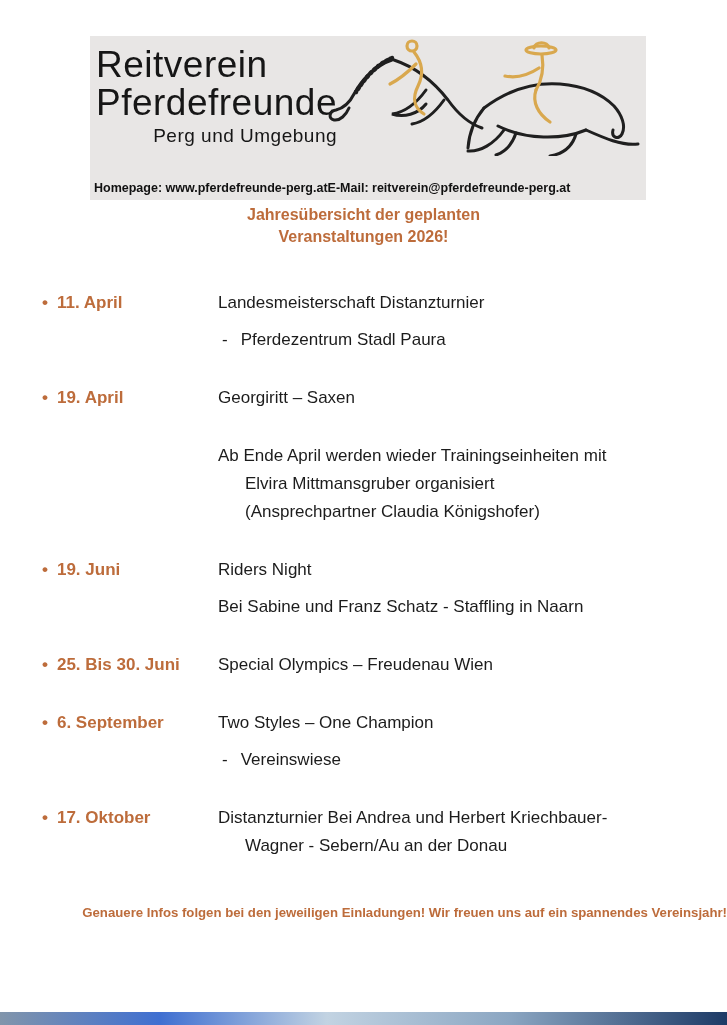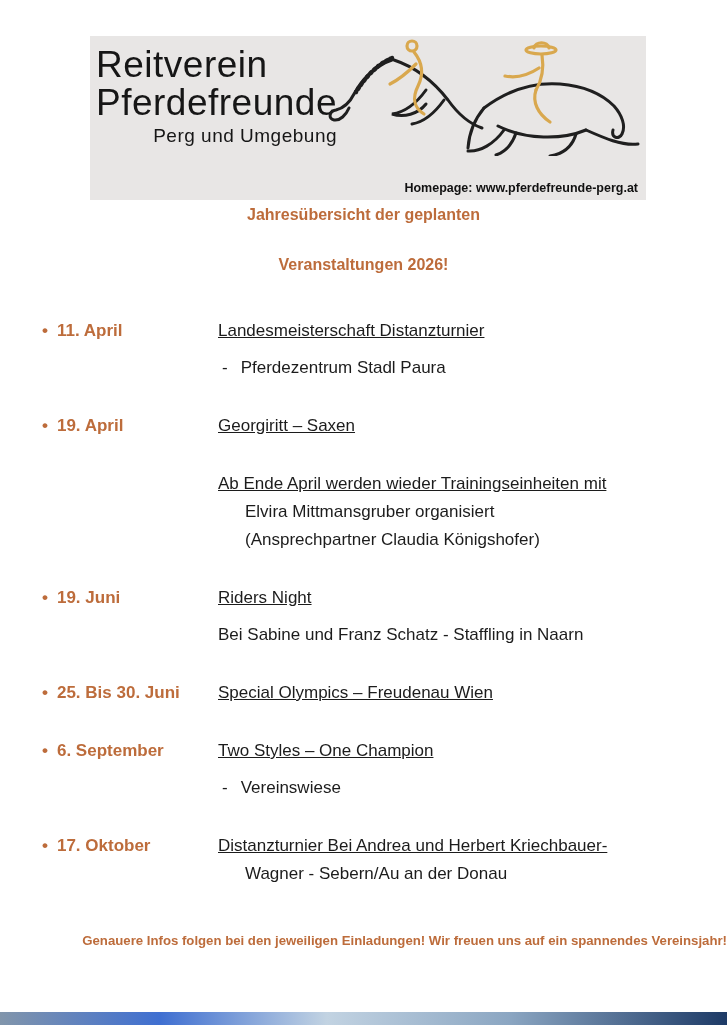--- a/index.html
+++ b/index.html
@@ -14,42 +14,42 @@
   
   .logo-box {
     position:absolute; left:90px; top:36px; width:556px; height:164px;
     background:var(--header-bg);
   }
   .logo-text { position:absolute; left:6px; top:10px; line-height:1.04; color:#161616; }
   .org-name { font-size:37px; letter-spacing:.5px; white-space:nowrap; }
   .org-region { font-size:19px; margin-top:3px; letter-spacing:.5px;text-align:right; }
   .logo-contact {
     position:absolute; left:4px; right:8px; bottom:5px;
-    display:flex; justify-content:flex-end;
+    display:flex; justify-content:flex-start;
     font-size:12.5px; font-weight:bold; color:#111;
   }
   .horses { position:absolute; right:2px; top:2px; }
   
   .doc-title {
     margin:36px 0 0 50px; width:627px; text-align:center;
     color:var(--accent); font-weight:bold; font-size:16px; line-height:22px;
   }
-  .doc-title .t2 { margin-top:28px; }
+  .doc-title .t2 { margin-top:0; }
   
   .events { margin:44px 0 0 42px; width:660px; }
   .event { display:flex; margin-bottom:36px; }
   .event.note { margin-top:14px; }
   .date-cell {
     flex:0 0 176px; color:var(--accent); font-weight:bold;
     font-size:17px; line-height:22px; white-space:nowrap;
   }
   .bullet { margin-right:9px; }
   .content-cell { flex:1; font-size:17px; line-height:22px; color:var(--ink); }
   .event-line { margin-top:15px; }
-  .event-line:first-child { margin-top:0;text-decoration:underline; }
+  .event-line:first-child { margin-top:0; }
   .event-line.tight { margin-top:6px;margin-left:27px; }
   .dash { margin-left:4px; margin-right:13px; }
   
   .footer-note {
     margin-top:48px; width:100%; text-align:right;
     color:var(--accent); font-weight:bold; font-size:13.2px;
   }
   .bottom-bar { position:absolute; left:0; right:0; bottom:0; height:13px; }
 </style>
 </head>
@@ -92,20 +92,21 @@
       <ellipse cx="219" cy="12" rx="15" ry="4"></ellipse>
       <path d="M212,10 C213,3 226,3 227,10"></path>
       <path d="M220,17 C222,30 220,42 214,52"></path>
       <path d="M214,52 C210,64 216,76 228,84"></path>
       <path d="M217,30 C205,38 193,40 183,38"></path>
     </g>
   </svg>
 
   <div class="logo-contact">
     <span>Homepage: www.pferdefreunde-perg.at</span>
+    <span>E-Mail: reitverein@pferdefreunde-perg.at</span>
   </div>
 </header>
 
 <div style="height:168px"></div>
 
 <div class="doc-title">
   <div class="t1">Jahresübersicht der geplanten</div>
   <div class="t2">Veranstaltungen 2026!</div>
 </div>
 

